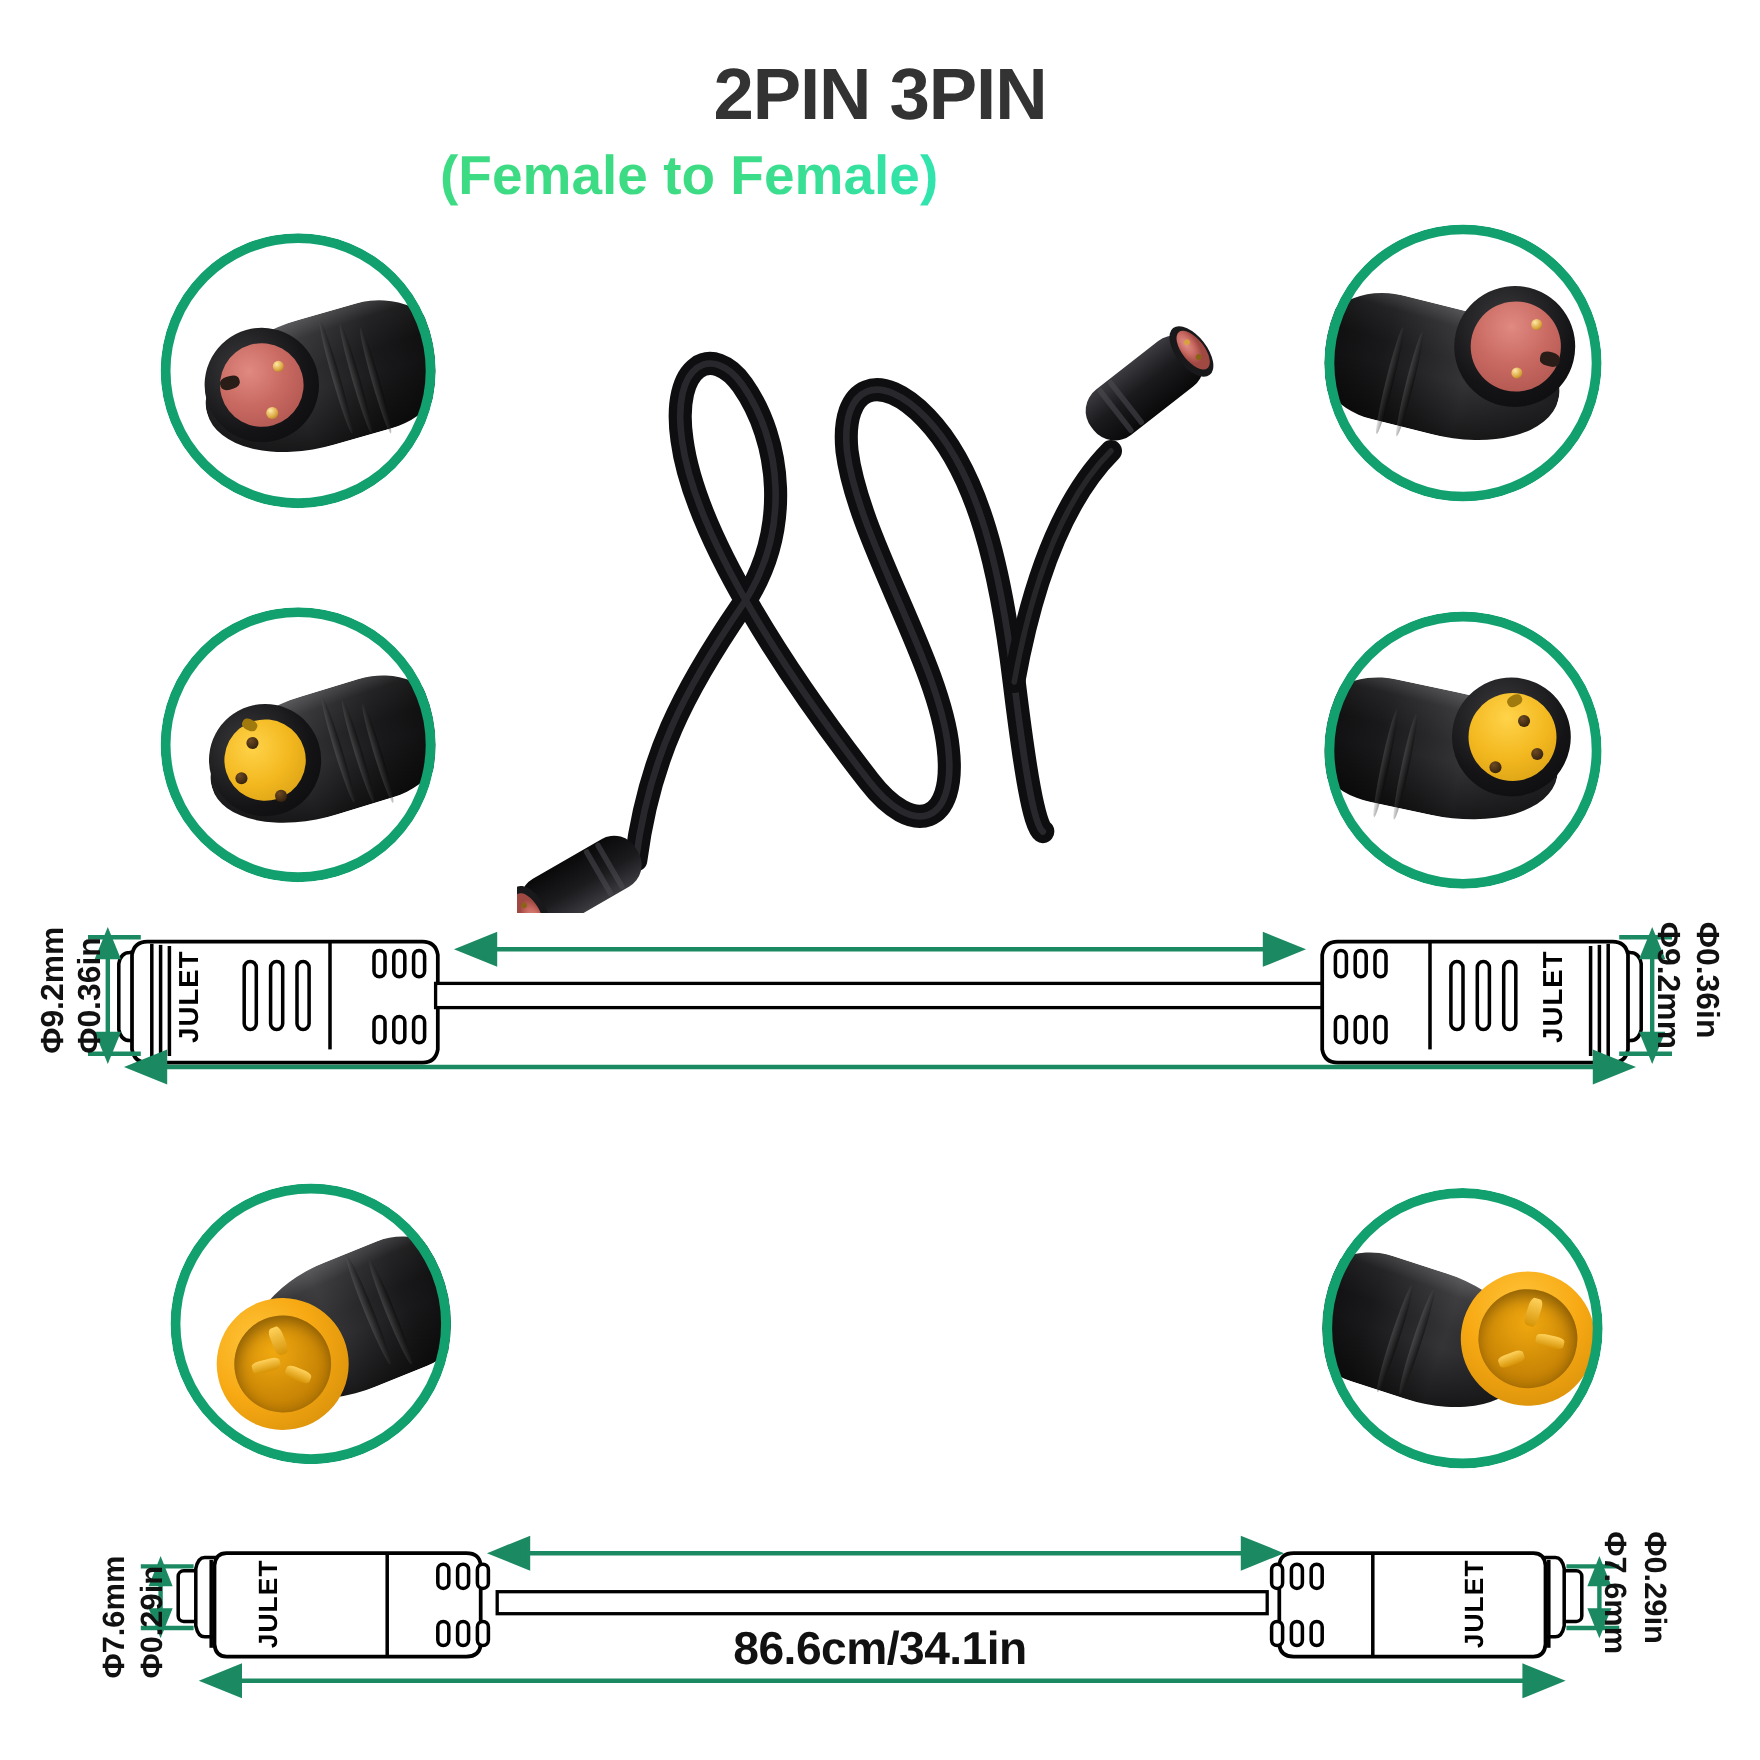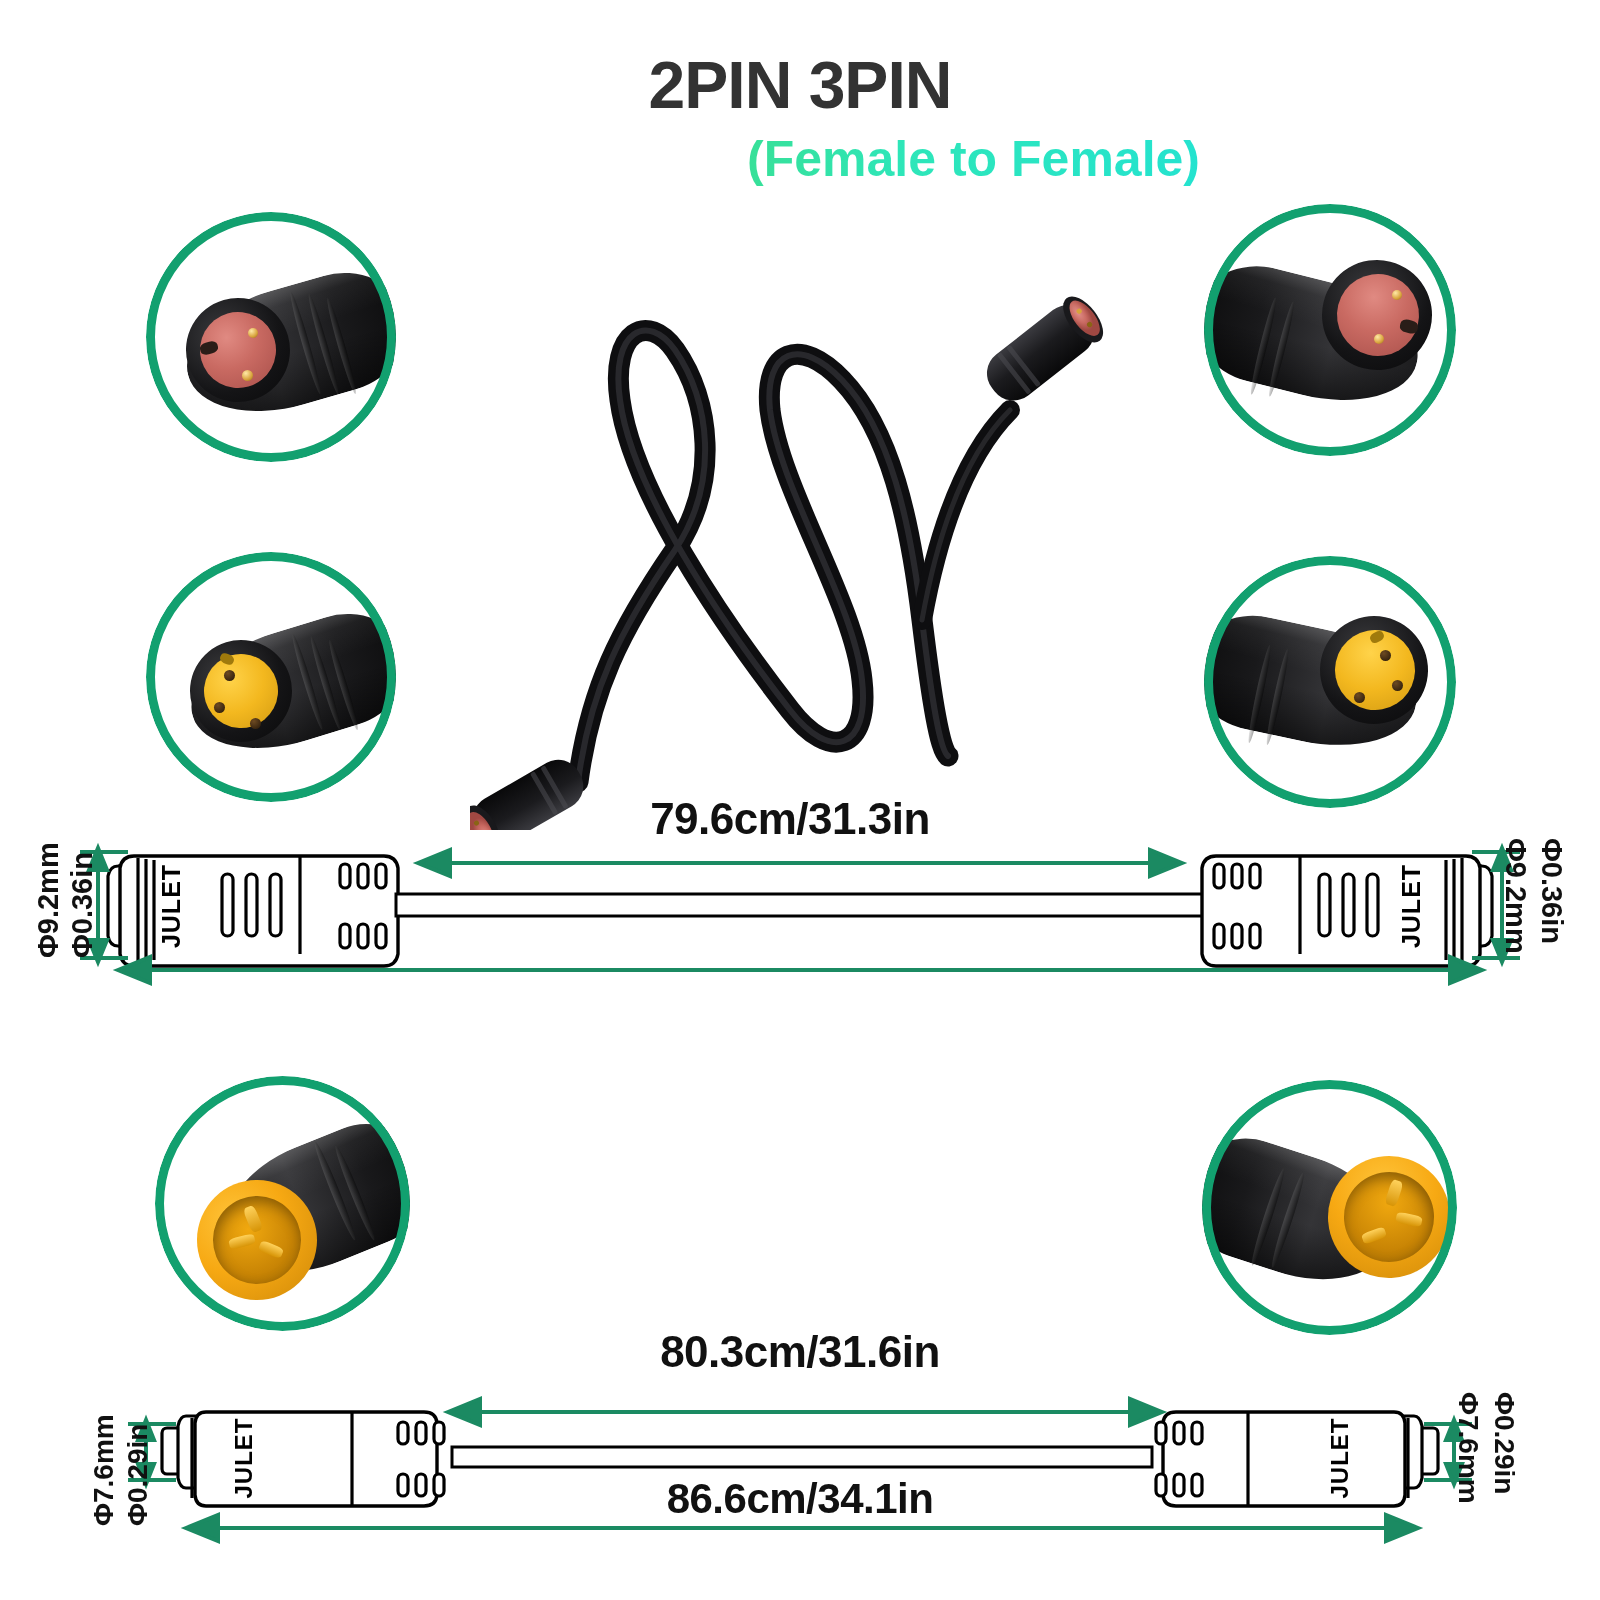--- a/index.html
+++ b/index.html
@@ -16,21 +16,21 @@
   
   .title{
     font-weight:bold;
     color:#333333;
     letter-spacing:-1px;
     text-align:center;
     white-space:nowrap;
   }
   .subtitle{
     font-weight:bold;
-    text-align:right;
+    text-align:left;
     white-space:nowrap;
     background-clip:text;
     -webkit-background-clip:text;
     color:transparent;
   }
   .sub-grad-a{ background-image:linear-gradient(90deg,#3ddc84 0%,#3ddc84 32%,#2ee6b8 62%,#24e3cf 100%); }
   .sub-grad-b{ background-image:linear-gradient(90deg,#24e3cf 0%,#2ee6b8 38%,#3ddc84 72%,#45d97a 100%); }
 
   
   .inset{
@@ -258,21 +258,20 @@
         <rect x="20" y="-24" width="5" height="48" rx="2" fill="#4d4d52" opacity=".55"></rect>
         <rect x="32" y="-24" width="5" height="48" rx="2" fill="#4d4d52" opacity=".55"></rect>
         <ellipse cx="106" cy="0" rx="14" ry="26" fill="#19191c"></ellipse>
         <ellipse cx="108" cy="0" rx="10" ry="20" fill="url(#redG)"></ellipse>
         <circle cx="108" cy="-8" r="2.5" fill="#d8a33c"></circle>
         <circle cx="108" cy="8" r="2.5" fill="#8a6415"></circle>
       </g>
     </svg>
   </div>
 
-  <div class="abs dim-main" style="left:470px;top:793px;width:640px;font-size:44px;line-height:52px;">79.6cm/31.3in</div>
 
   <div class="tech" style="left:0px;top:836px;width:1600px;height:150px;">
     <svg width="1600" height="150" viewBox="0 0 1600 150">
 
       <g fill="#ffffff" stroke="#000000" stroke-width="3.2">
         <path d="M118 30 q-8 0 -10 10 v60 q2 10 10 10 l10 2 q10 0 14 -10 v-64 q-4 -10 -14 -10 z"></path>
         <path d="M134 20 h250 q12 0 14 12 v86 q-2 12 -14 12 h-250 q-12 0 -14 -12 v-86 q2 -12 14 -12 z" stroke-width="3.4"></path>
         <path d="M138 22 v104" fill="none"></path>
         <path d="M146 23 v102" fill="none"></path>
         <path d="M154 24 v100" fill="none"></path>
@@ -375,21 +374,20 @@
       <div class="rib" style="left:82px;top:90px;width:8px;height:100px;transform:rotate(18deg);"></div>
       <div class="male-shroud" style="left:126px;top:76px;width:122px;height:122px;transform:rotate(18deg);"></div>
       <div class="male-bore" style="left:142px;top:92px;width:90px;height:90px;transform:rotate(18deg);"></div>
       <div class="male-key" style="left:186px;top:100px;width:12px;height:26px;transform:rotate(18deg);"></div>
       <div class="male-key" style="left:194px;top:134px;width:26px;height:11px;transform:rotate(12deg);"></div>
       <div class="male-key" style="left:160px;top:150px;width:24px;height:11px;transform:rotate(-20deg);"></div>
     </div>
     <div class="inset-ring" style="left:0;top:0;width:255px;height:255px;"></div>
   </div>
 
-  <div class="abs dim-main" style="left:490px;top:1326px;width:620px;font-size:44px;line-height:52px;">80.3cm/31.6in</div>
 
   <div class="tech" style="left:0px;top:1390px;width:1600px;height:150px;">
     <svg width="1600" height="150" viewBox="0 0 1600 150">
 
       <g fill="#ffffff" stroke="#000000" stroke-width="3.2">
         <rect x="162" y="38" width="26" height="46" rx="5"></rect>
         <path d="M186 26 q-6 0 -8 10 v52 q2 10 8 10 h14 q10 0 12 -10 v-54 q-2 -8 -12 -8 z"></path>
         <path d="M192 28 v80" fill="none"></path>
         <path d="M199 28 v80" fill="none"></path>
         <path d="M206 22 h218 q12 0 13 11 v72 q-1 11 -13 11 h-218 q-10 0 -11 -11 v-72 q1 -11 11 -11 z" stroke-width="3.4"></path>

